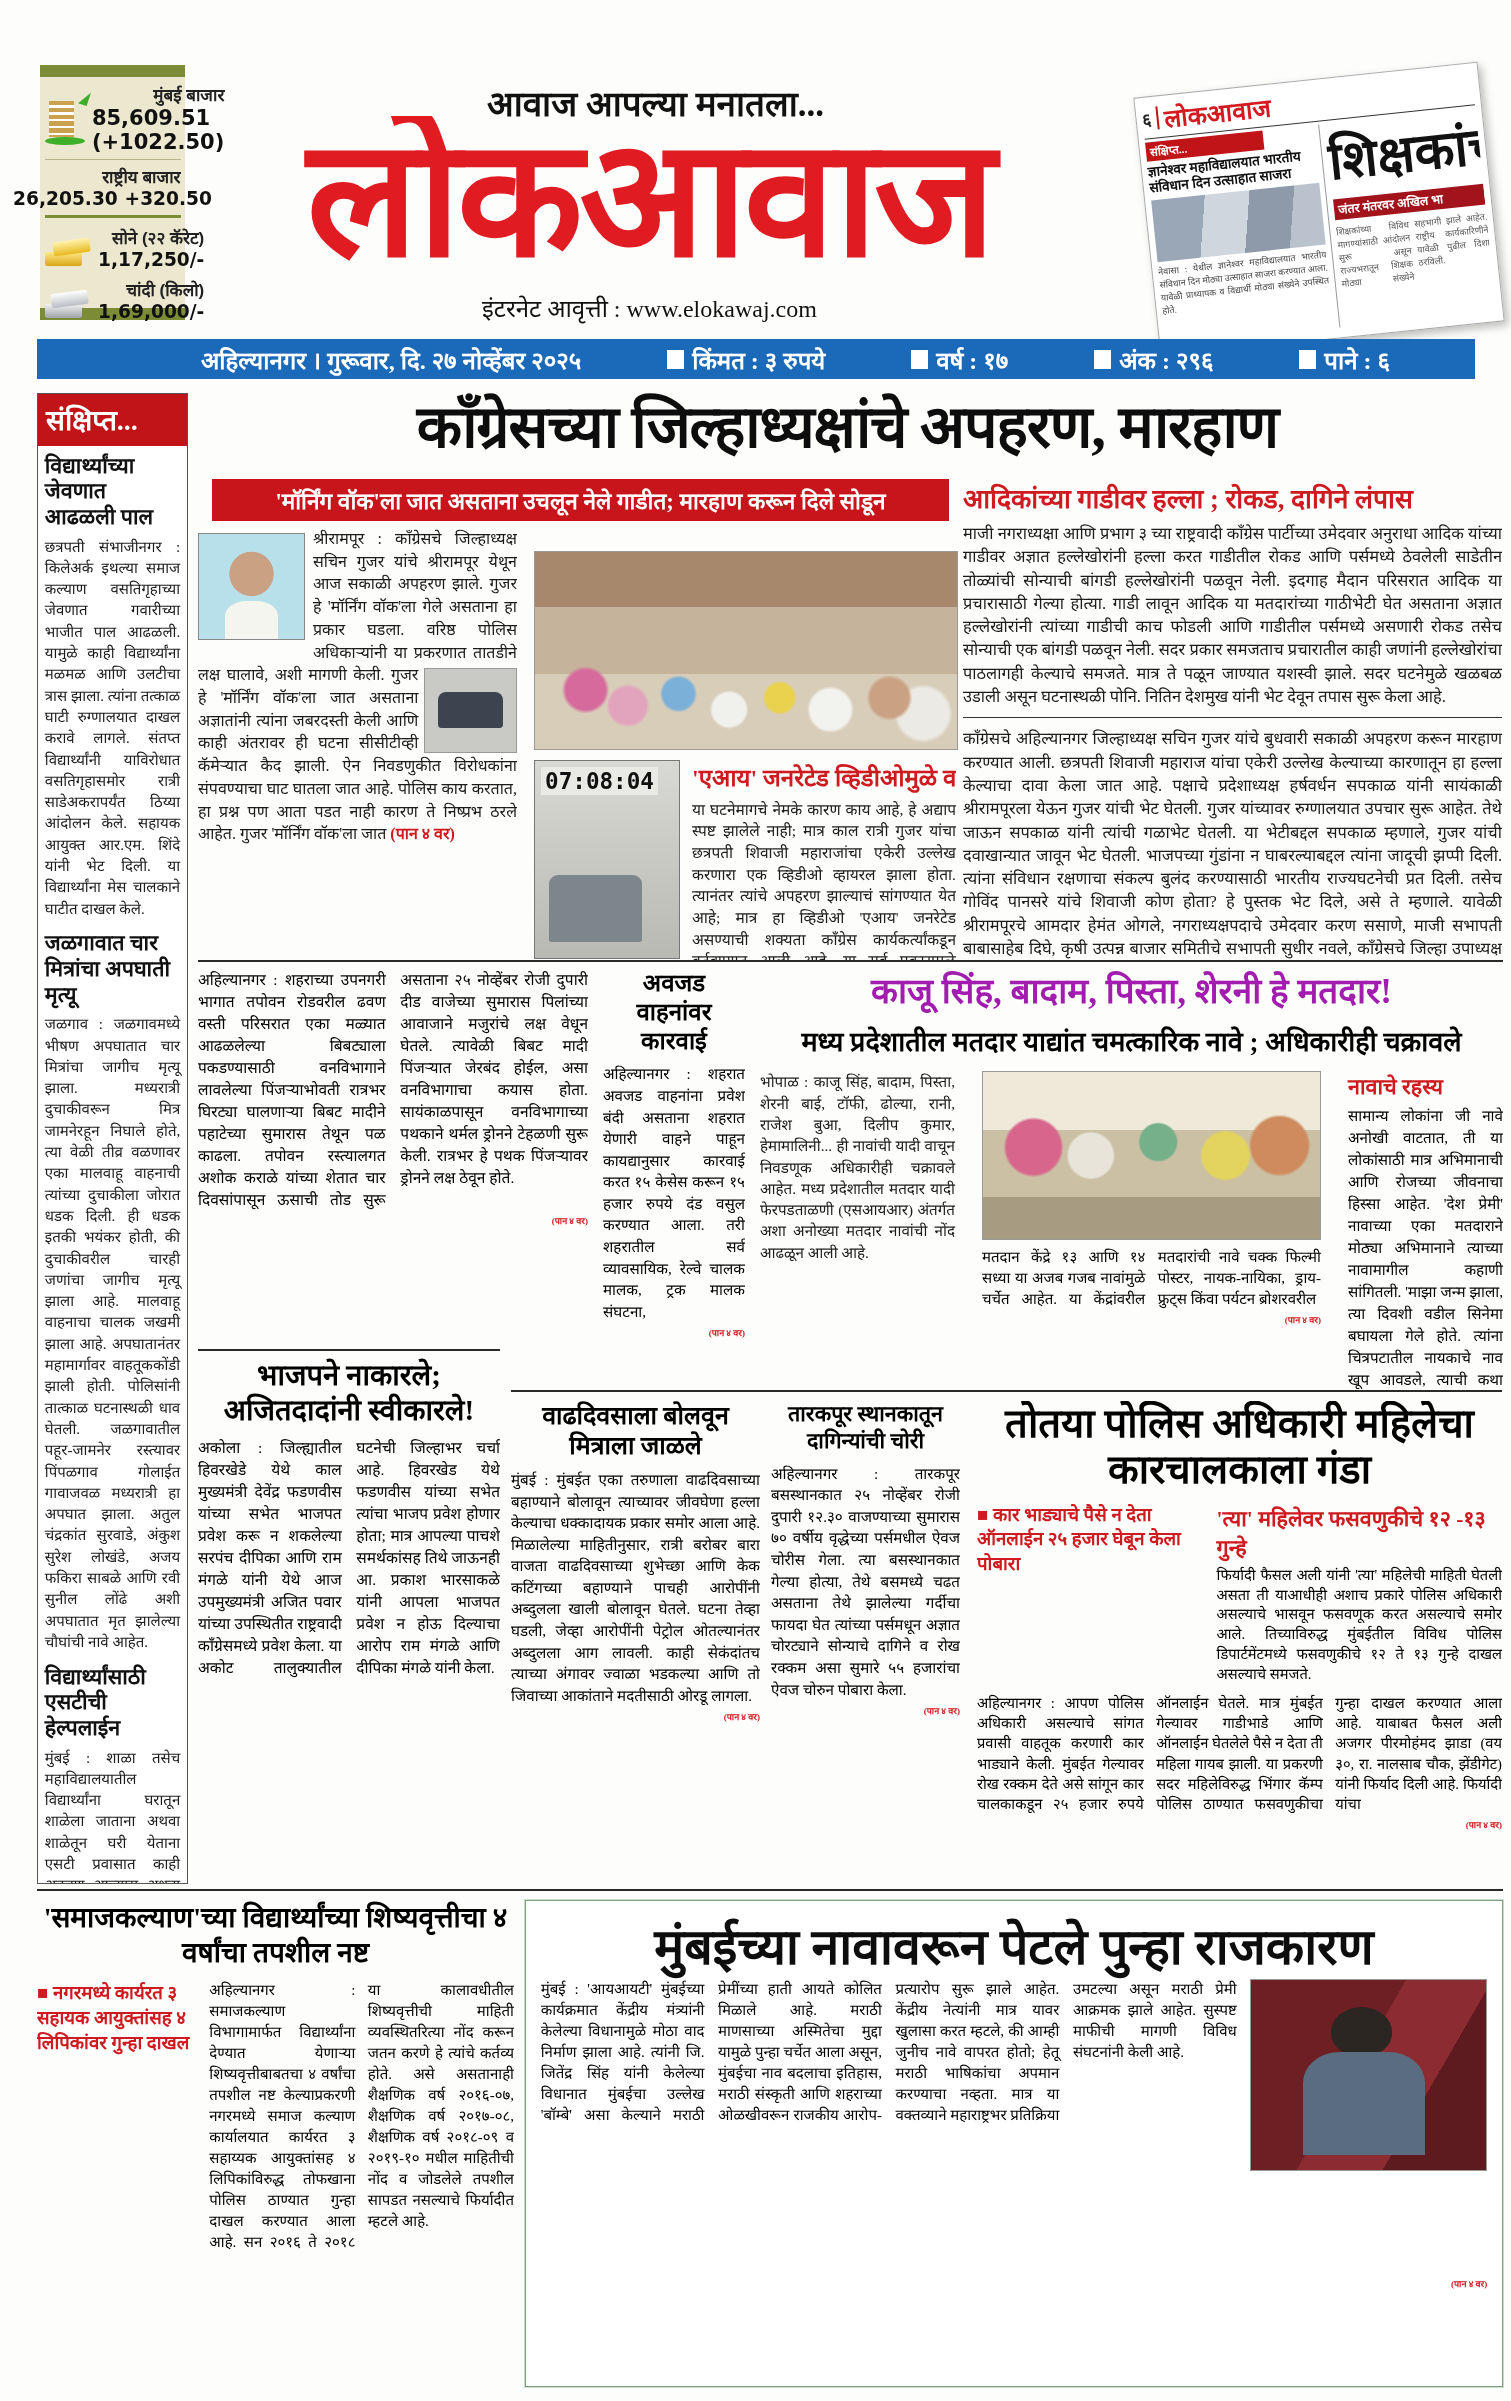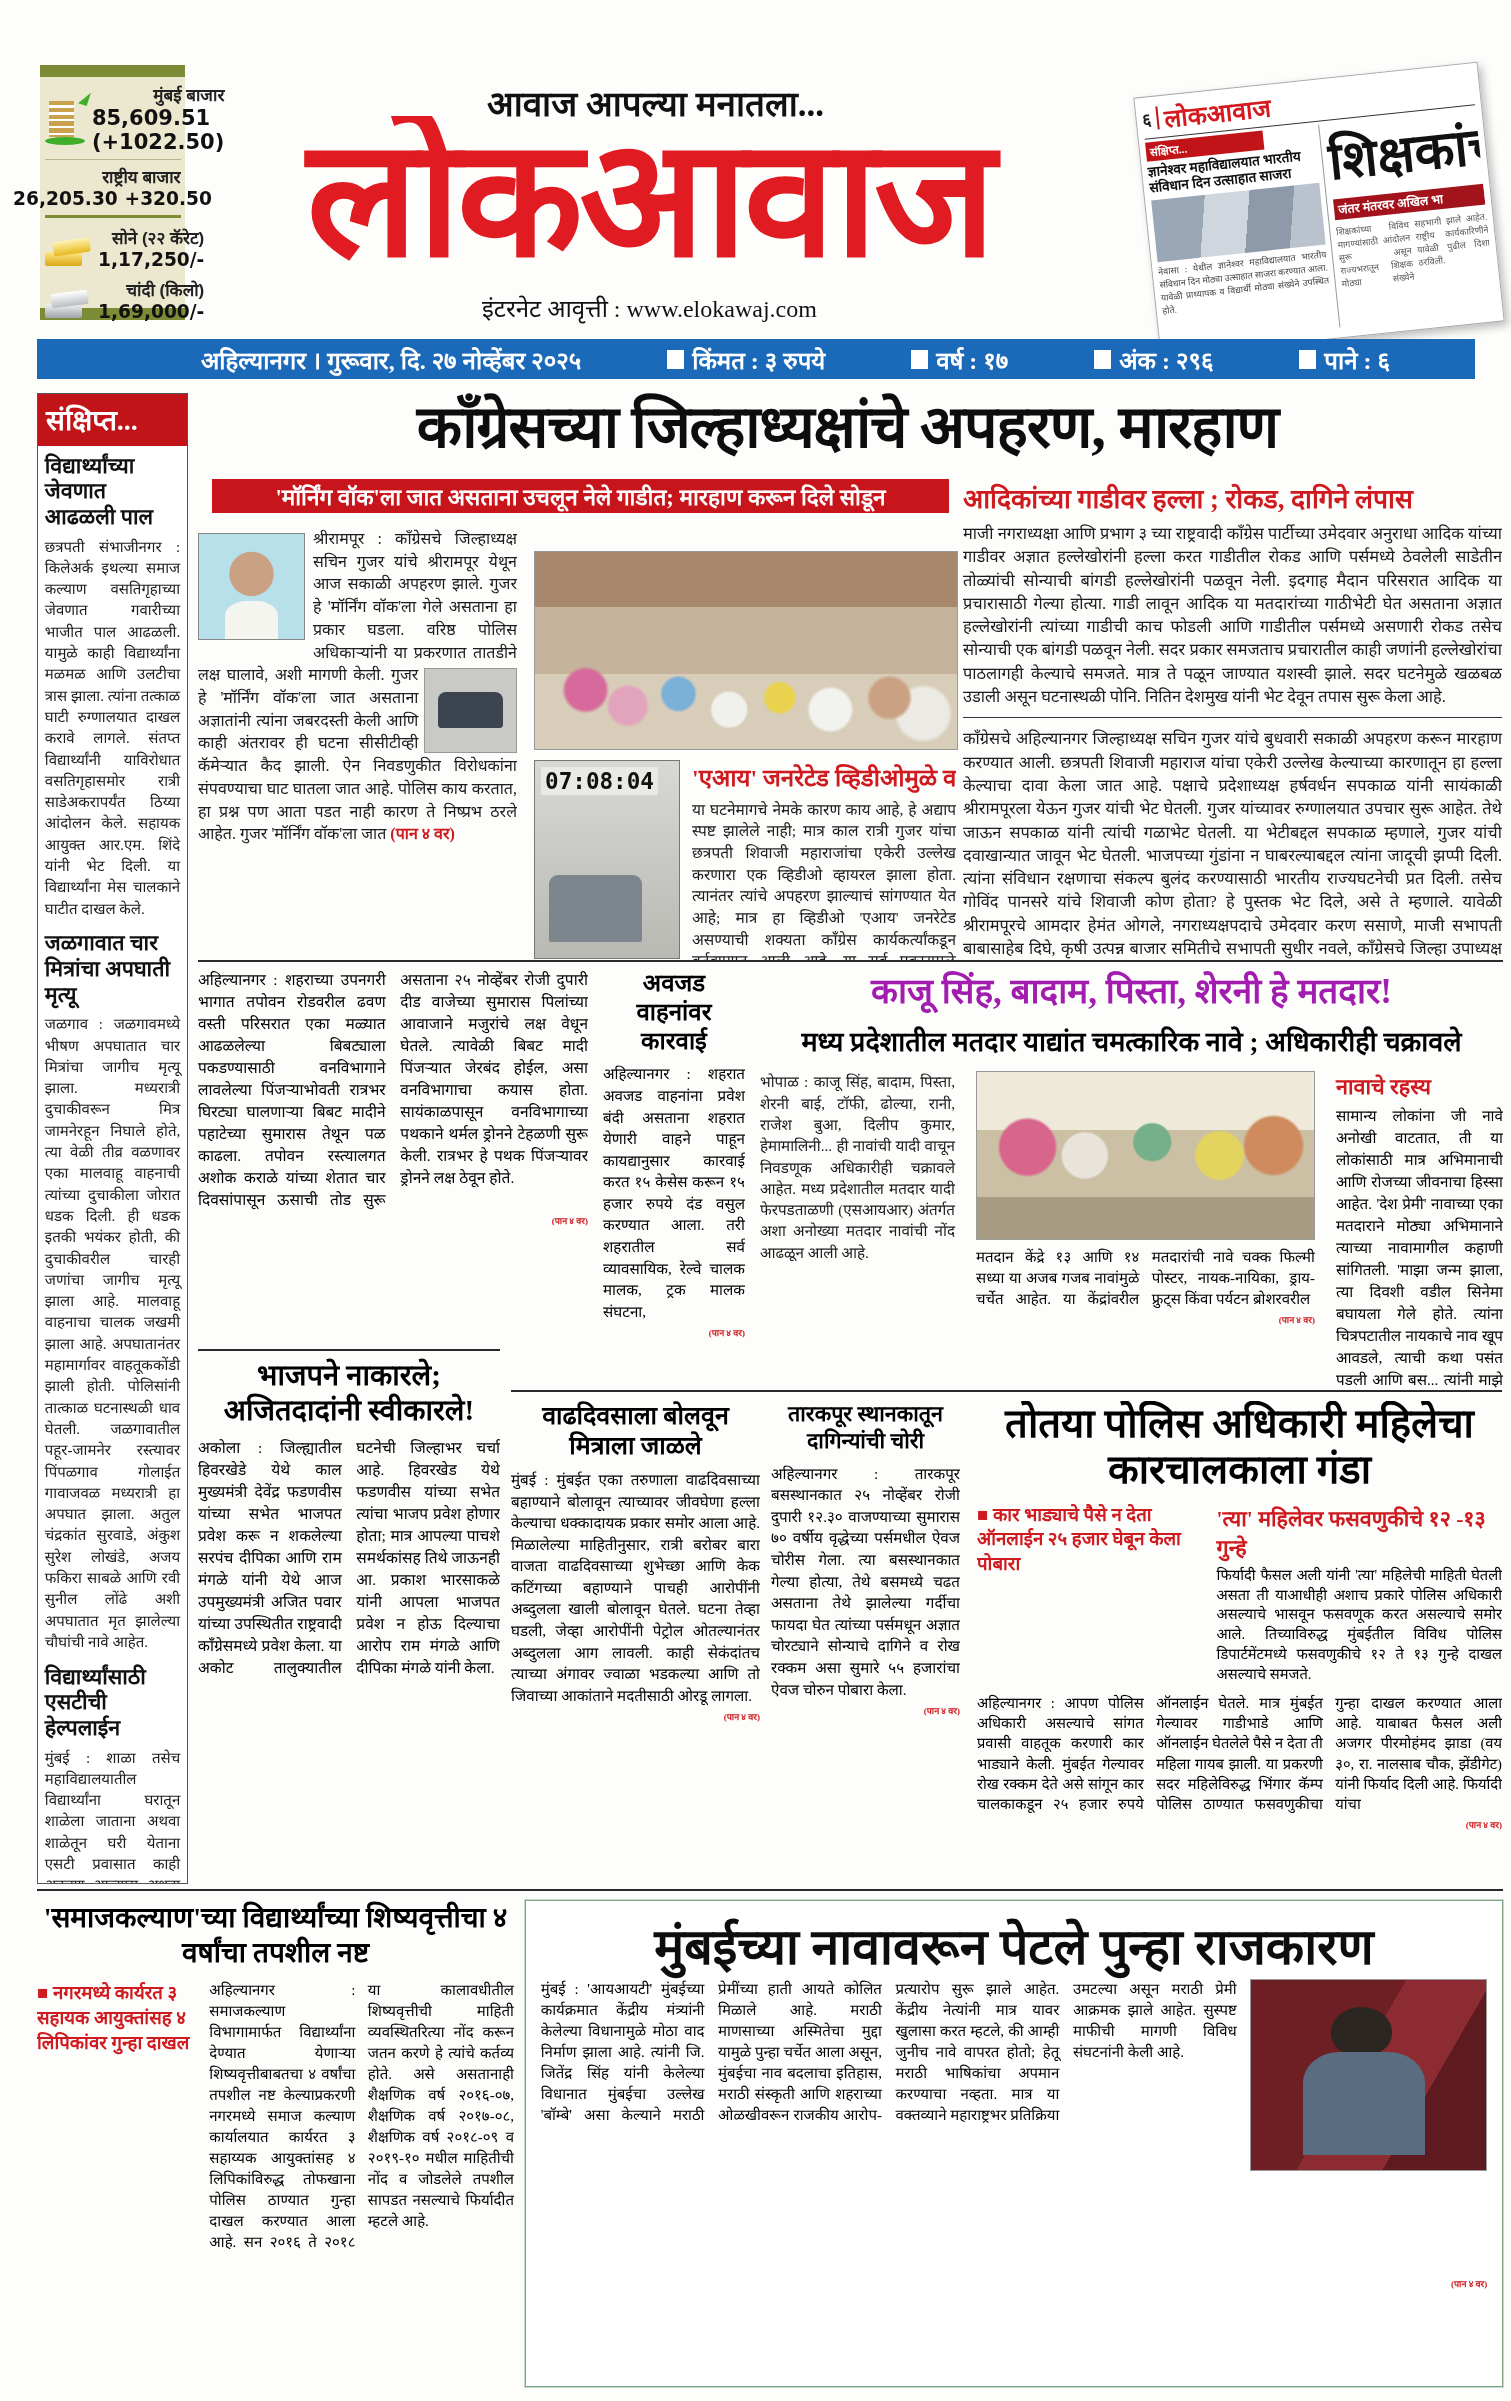--- a/index.html
+++ b/index.html
@@ -63,21 +63,21 @@
   
   .sidebar { left:37px; top:393px; width:151px; height:1491px; border:1.1px solid #555; background:#fff; overflow:hidden;}
   .sb-head { background:#c01418; color:#fff; font-weight:900; font-size:28px; padding:5.6px 8px 8px; }
   .sb-item { padding:8px 6.8px 3.4px; }
   .sb-title { font-weight:bold; font-size:21.5px; line-height:1.2; color:#111; margin-bottom:5.6px;}
   .sb-body { font-size:15px; line-height:1.42; text-align:justify; color:#1b1b1b;}
 
   
   .main-headline { left:198px; top:384px; width:1299px; text-align:center; font-size:59px; font-weight:900;
                    color:#0d0d0d; white-space:nowrap; overflow:hidden; letter-spacing:-1.1px;}
-  .lead-band { left:212px; top:479px; width:737px; height:34px; background:#c8151b; color:#fff; font-weight:bold;
+  .lead-band { left:212px; top:479px; width:737px; height:42px; background:#c8151b; color:#fff; font-weight:bold;
                font-size:22.6px; display:flex; align-items:center; justify-content:center; white-space:nowrap; overflow:hidden;}
   .lead-right-head { left:963px; top:480px; width:539px; font-size:26.5px; font-weight:900; color:#cf1a1f; white-space:nowrap; overflow:hidden;}
   .leadleft { left:198px; top:528px; width:319px; height:432px; font-size:16px; line-height:1.42; overflow:hidden;}
   .portrait { float:left; width:107px; height:107px; margin:4.5px 8px 4.5px 0; border:0.6px solid #888;
               background:radial-gradient(circle at 50% 38%, #caa183 0 26%, #b7e0ea 27%); position:relative;}
   .portrait:after{content:"";position:absolute;bottom:0;left:25%;width:50%;height:36%;background:#f5f5f0;border-radius:40% 40% 0 0;}
   .carphoto { float:right; width:93px; height:85px; margin:3.4px 0 0 5.6px; background:#c9c9c6; position:relative; border:0.6px solid #999;}
   .carphoto:after{content:"";position:absolute;left:14%;top:28%;width:72%;height:44%;background:#3c4450;border-radius:8px 8px 3.4px 3.4px;}
   .photo-crowd { left:534px; top:551px; width:424px; height:199px; border:0.6px solid #999;
       background:
@@ -103,21 +103,21 @@
   
   .bibtya { left:198px; top:969px; width:390px; height:412px; overflow:hidden;}
   .h-bibtya { font-size:36px; font-weight:900; text-align:center; line-height:1.15; color:#0d0d0d; margin-bottom:10.2px;}
   .cols2 { column-count:2; column-gap:14.7px; font-size:15.5px; line-height:1.42; text-align:justify;}
   .avajad { left:603px; top:969px; width:142px; height:412px; overflow:hidden;}
   .h-avajad { font-size:24px; font-weight:900; text-align:center; line-height:1.2; margin-bottom:8px;}
   .col1 { font-size:15.2px; line-height:1.42; text-align:justify;}
   .kaju { left:760px; top:966px; width:743px; height:426px; overflow:hidden;}
   .h-kaju { font-size:35px; font-weight:900; text-align:center; white-space:nowrap; color:#a21caf;}
   .sh-kaju { font-size:27px; font-weight:bold; text-align:center; margin-top:9px; white-space:nowrap;}
-  .kaju-row { display:flex; gap:21px; margin-top:12.4px;}
+  .kaju-row { display:flex; gap:27px; margin-top:12.4px;}
   .kaju-left { width:195px; font-size:15.2px; line-height:1.4; text-align:justify;}
   .kaju-mid { width:339px; }
   .photo-voters { width:339px; height:169px; border:0.6px solid #999;
       background:
        radial-gradient(circle at 15% 45%, #d8668c 0 9%, transparent 10%),
        radial-gradient(circle at 32% 50%, #e8e4da 0 9%, transparent 10%),
        radial-gradient(circle at 52% 42%, #76b08a 0 9%, transparent 10%),
        radial-gradient(circle at 72% 50%, #e2d45e 0 9%, transparent 10%),
        radial-gradient(circle at 88% 44%, #cf8b5d 0 9%, transparent 10%),
        linear-gradient(#efe9da 0 35%, #cbbfa4 35% 75%, #a79c82 75%);}

